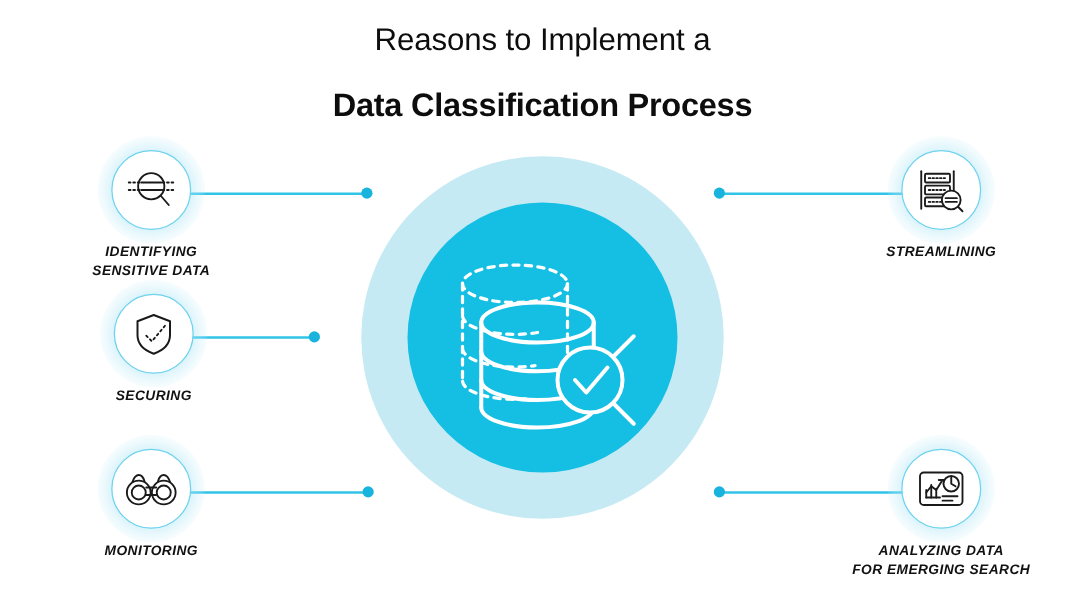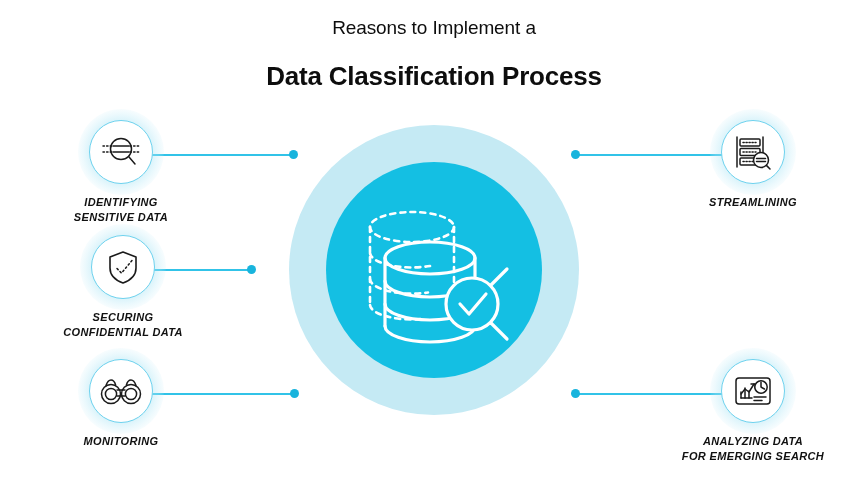--- a/index.html
+++ b/index.html
@@ -20,21 +20,21 @@
 
   
   .title-block {
     position: absolute;
     top: 16px;
     left: 0;
     width: 868px;
     text-align: center;
   }
   .title-line1 {
-    font-size: 19px;
+    font-size: 25px;
     font-weight: 400;
     color: #0d0d0d;
     letter-spacing: -0.1px;
     line-height: 1.28;
   }
   .title-line2 {
     font-size: 26px;
     font-weight: 700;
     color: #0d0d0d;
     letter-spacing: -0.2px;
@@ -224,21 +224,20 @@
         <span>
           <svg width="34" height="38" viewBox="0 0 34 38" fill="none" stroke="#1a1a1a" stroke-width="1.6" stroke-linecap="round" stroke-linejoin="round">
             <path d="M17 4 L30 9 V20 C30 27.5 24 32.5 17 35 C10 32.5 4 27.5 4 20 V9 Z"></path>
             <path d="M11 20.5 l4.5 4.5 l11 -13" stroke-dasharray="1.6 2.6" stroke-width="1.5"></path>
           </svg>
         </span>
       </div>
     </div>
     <div class="spoke-label">
       <span>SECURING</span>
-      <span class="l2">CONFIDENTIAL DATA</span>
     </div>
   </div>
 
   <div class="spoke left" style="left:6px; top:359px;">
     <div class="badge-wrap">
       <div class="badge-glow"></div>
       <div class="badge">
         <span>
           <svg width="42" height="30" viewBox="0 0 42 30" fill="none" stroke="#1a1a1a" stroke-width="1.5" stroke-linecap="round" stroke-linejoin="round">
             <circle cx="11" cy="18" r="9.5"></circle>

